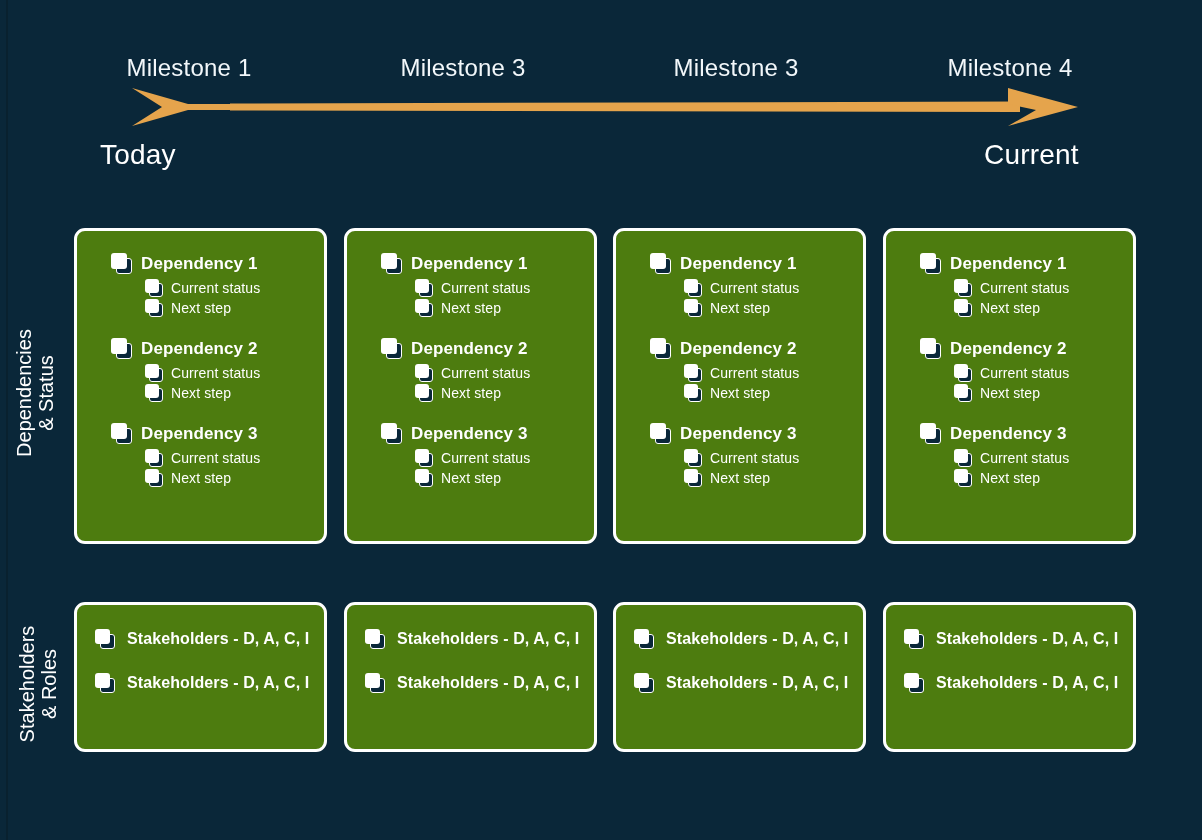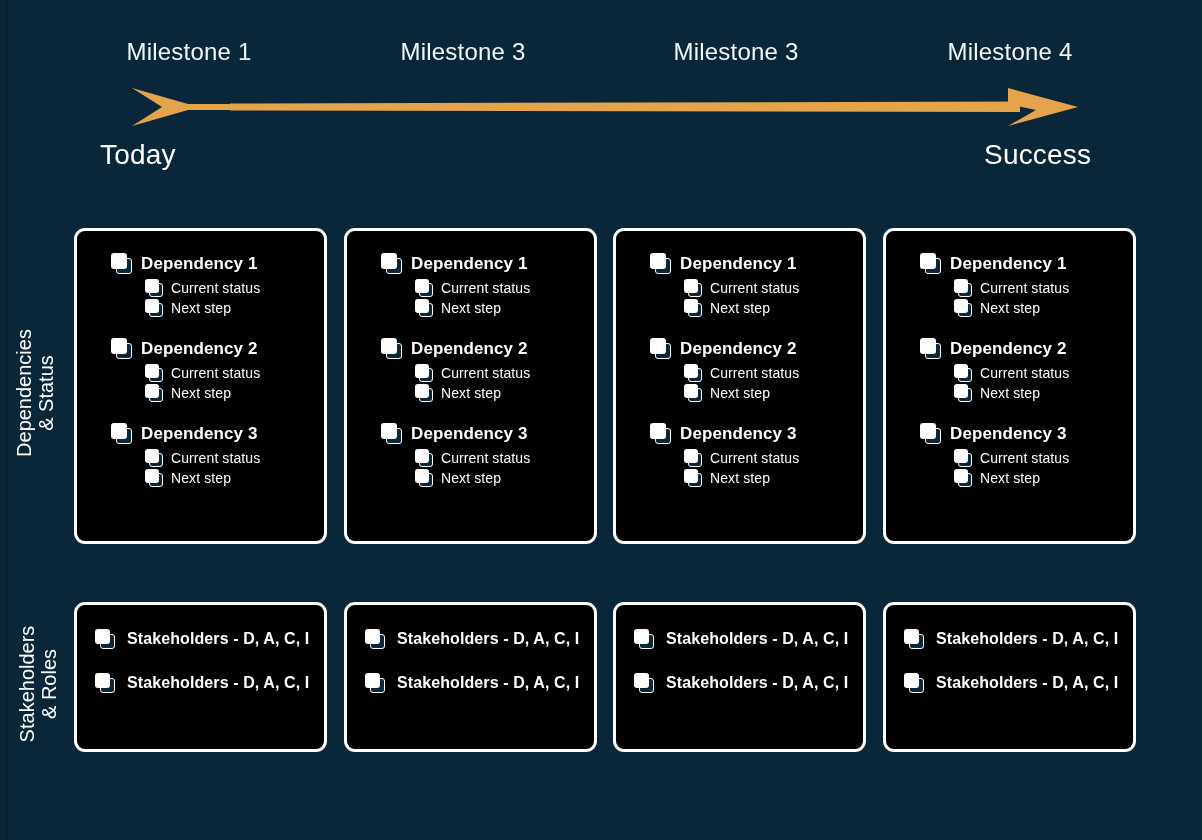--- a/index.html
+++ b/index.html
@@ -29,21 +29,21 @@
 
   .canvas {
     position: absolute;
     inset: 0;
   }
 
   
   .milestone-row {
     position: absolute;
     left: 0;
-    top: 38px;
+    top: 54px;
     width: 975px;
     height: 32px;
   }
   .milestone-label {
     position: absolute;
     top: 0;
     font-size: 24px;
     font-weight: 400;
     letter-spacing: 0.2px;
     color: #f2f7fa;
@@ -96,21 +96,21 @@
     top: 660px;
     width: 256px;
     height: 48px;
   }
 
   
   .card {
     position: absolute;
     border: 3px solid #ffffff;
     border-radius: 11px;
-    background: #000000;
+    background: #4d7c0f;
   }
 
   .dep-card  { top: 228px; height: 316px; }
   .stake-card{ top: 602px; height: 150px; }
 
   
   .bullet {
     position: relative;
     flex: 0 0 auto;
     display: inline-block;
@@ -222,21 +222,21 @@
 
       <path d="M 2 2 L 58 18 L 104 18 L 104 24 L 58 24 L 2 40 L 32 21 Z" fill="#e5a44c"></path>
 
       <path d="M 100 17.5 L 890 15.5 L 890 26 L 100 24.5 Z" fill="#e5a44c"></path>
 
       <path d="M 878 2 L 948 21 L 878 40 L 906 24 L 878 18 Z" fill="#e5a44c"></path>
     </svg>
   </div>
 
   <div class="edge-label today">Today</div>
-  <div class="edge-label success">Success</div>
+  <div class="edge-label success">Current</div>
 
   <div class="side-label deps">
     <span class="ln">Dependencies</span>
     <span class="ln">&amp; Status</span>
   </div>
   <div class="side-label stake">
     <span class="ln">Stakeholders</span>
     <span class="ln">&amp; Roles</span>
   </div>
 

